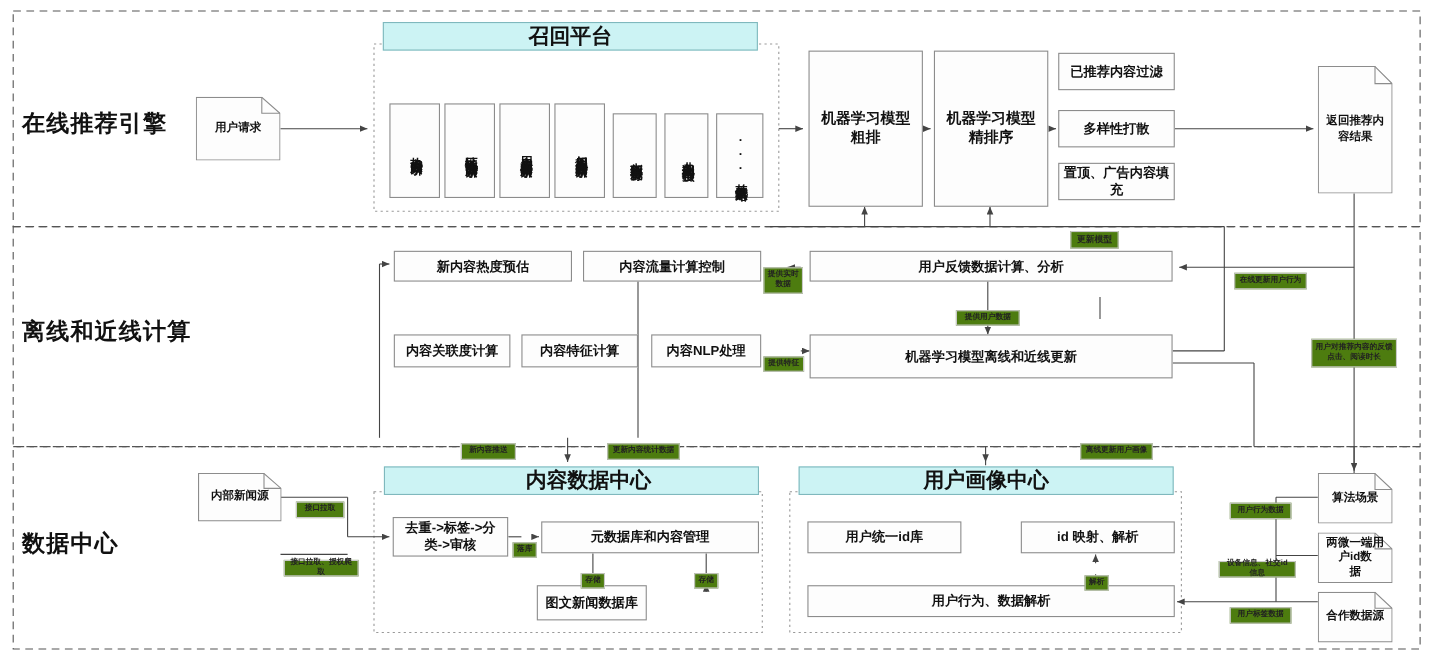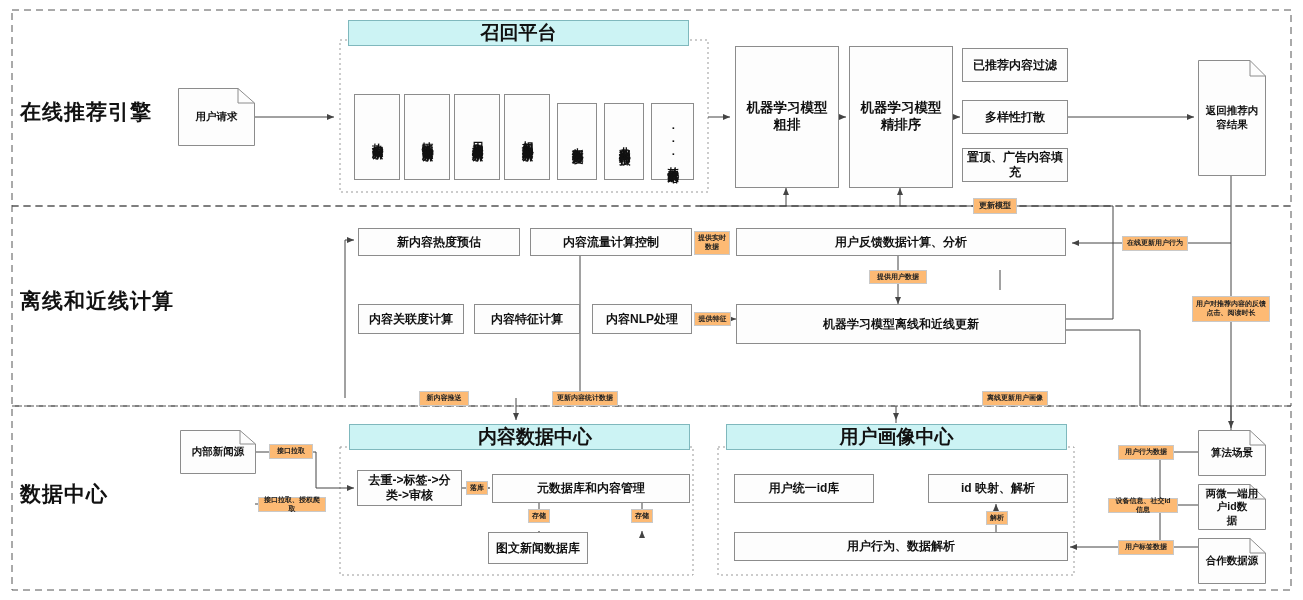--- a/index.html
+++ b/index.html
@@ -75,30 +75,31 @@
   .doc .docbg{
     position:absolute;left:0;top:0;width:100%;height:100%;
     z-index:0;
   }
   .doc .doctxt{position:relative;z-index:1;}
 
   .edgelabel{
     position:absolute;
     box-sizing:border-box;
     border:1px solid #c9c9c9;
-    background:#fdba74;
+    background:#4d7c0f;
     font-size:8px;
     font-weight:700;
     color:#222;
     display:flex;align-items:center;justify-content:center;
     text-align:center;
     line-height:1.25;
     padding:1px 3px;
     white-space:pre-line;
     z-index:5;
+    margin-top:12px;
   }
   .edgelabel.sm{font-size:7px;}
 </style>
 </head>
 <body>
 
 <div id="canvas">
 
   <svg id="svg-layer" viewBox="0 0 1303 600">
     <defs>

